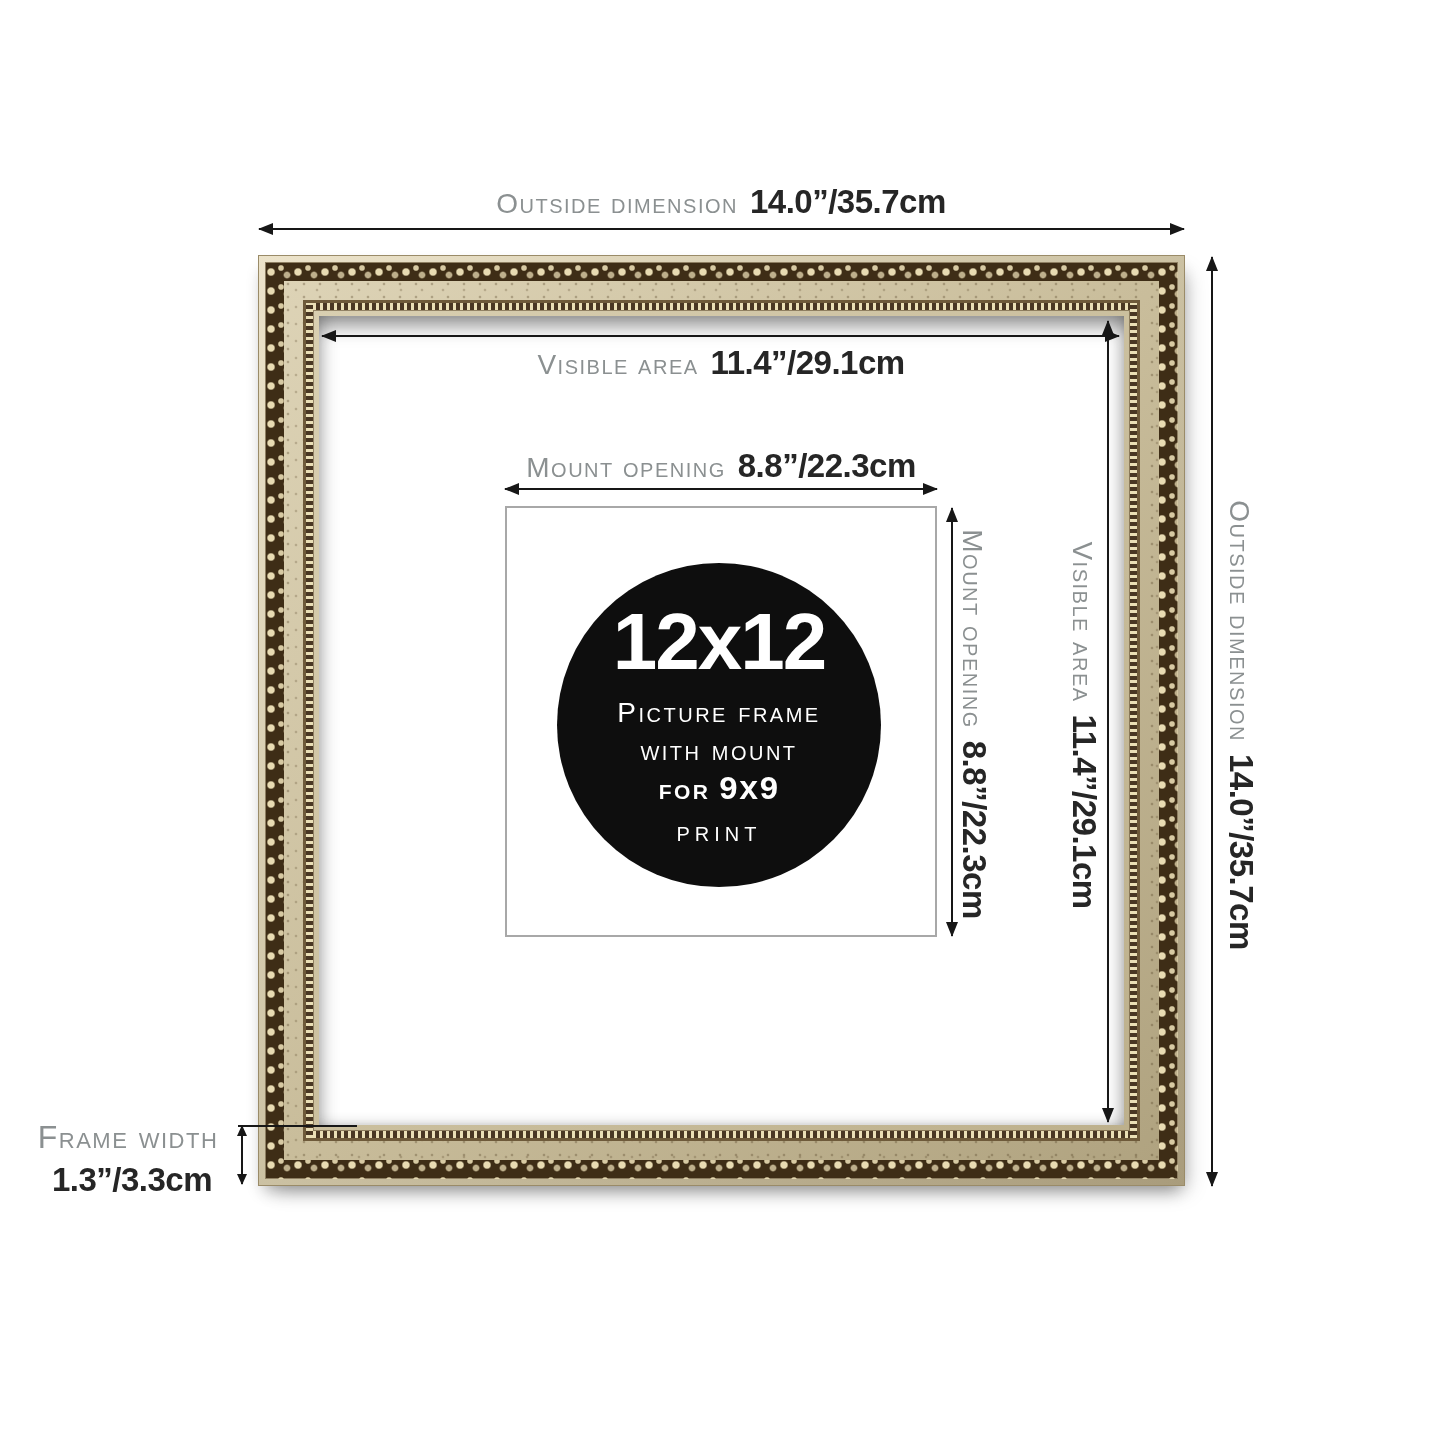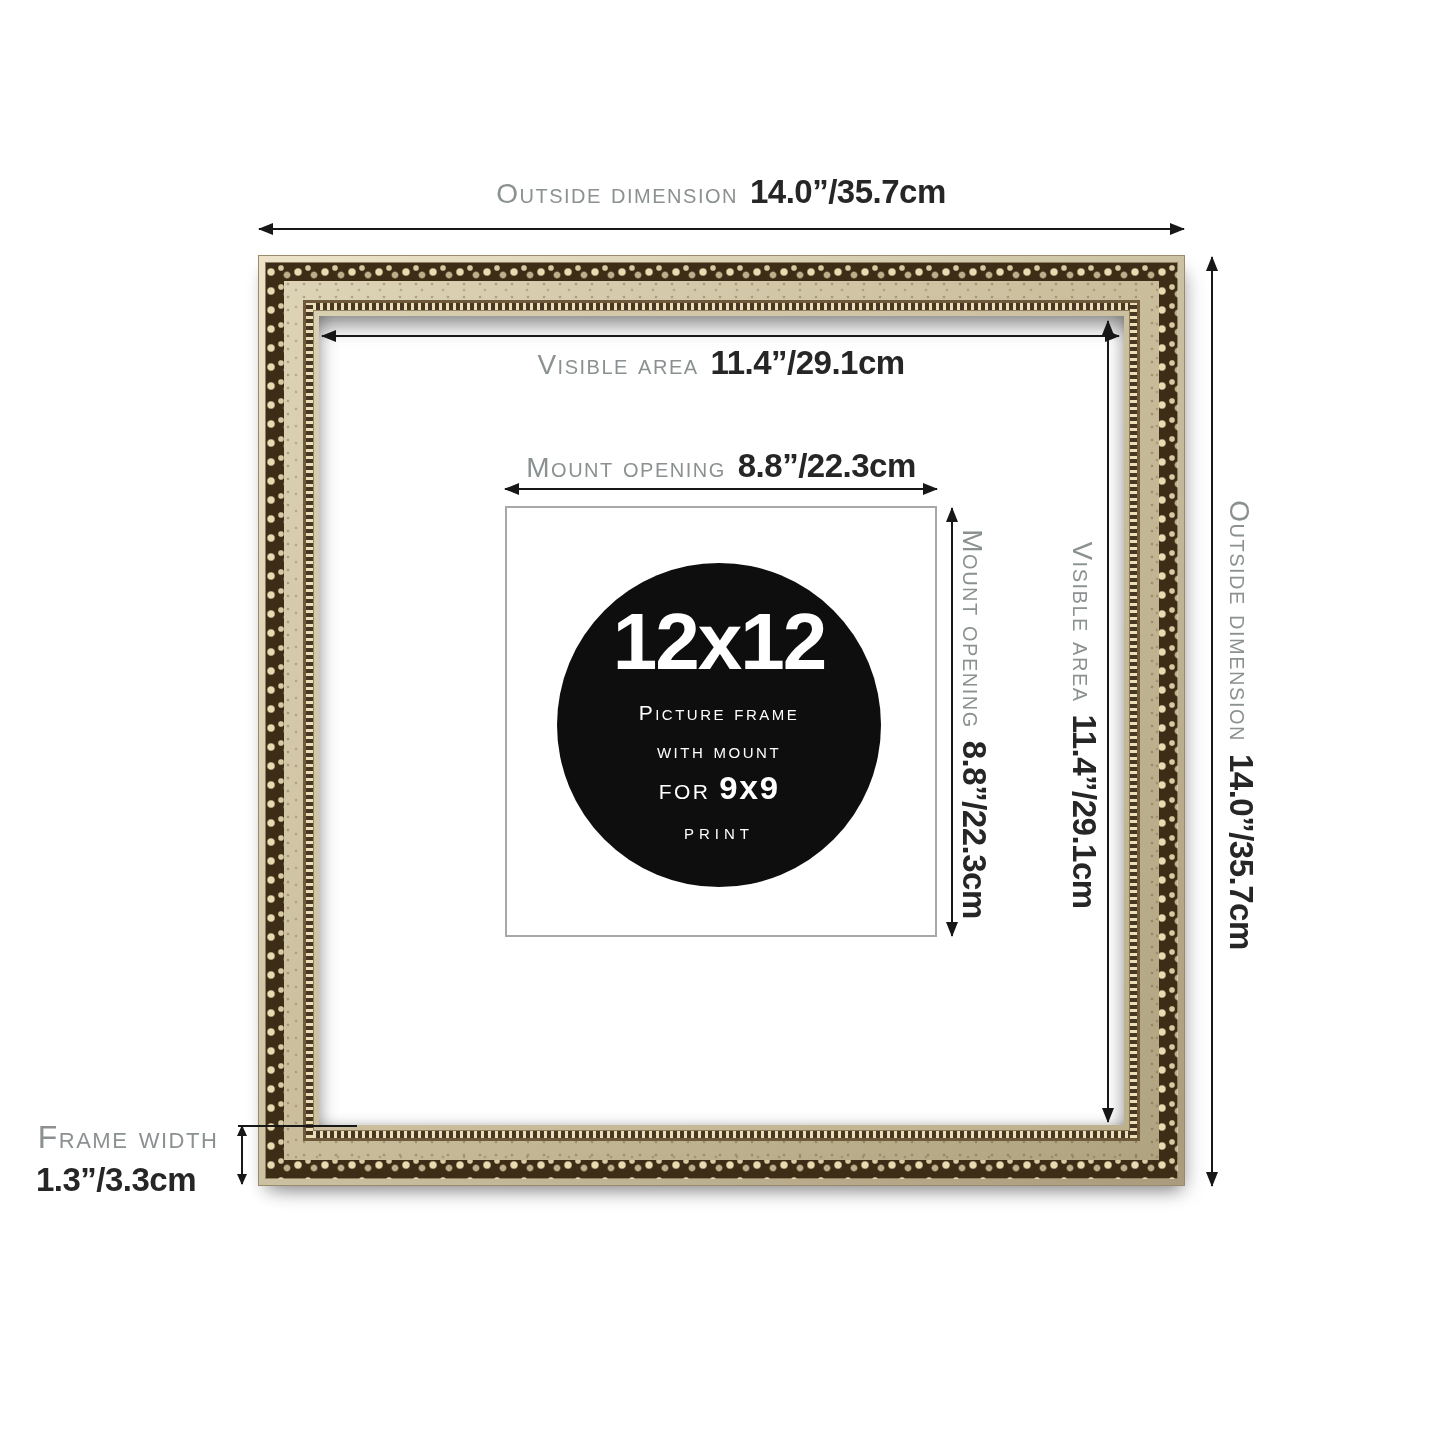--- a/index.html
+++ b/index.html
@@ -89,23 +89,23 @@
     border:2px solid #a8a8a8;box-sizing:border-box;background:transparent;
   }
 
   
   .badge{
     position:absolute;left:557px;top:563px;width:324px;height:324px;border-radius:50%;
     background:#0e0e0e;color:#ffffff;display:flex;flex-direction:column;
     justify-content:center;text-align:center;padding-top:2px;box-sizing:border-box;
   }
   .badge .size{font-size:80px;font-weight:700;letter-spacing:-2px;line-height:1;margin-bottom:12px;}
-  .badge .cap{font-variant:small-caps;font-size:21px;font-weight:400;letter-spacing:2.5px;line-height:38px;}
+  .badge .cap{font-variant:small-caps;font-size:28px;font-weight:400;letter-spacing:2.5px;line-height:38px;}
   .badge .for-row{line-height:38px;}
-  .badge .for-row .cap-inline{font-variant:small-caps;font-size:30px;font-weight:400;letter-spacing:2.5px;}
+  .badge .for-row .cap-inline{font-variant:small-caps;font-size:30px;font-weight:700;letter-spacing:2.5px;}
   .badge .bold9{font-size:33px;font-weight:700;letter-spacing:.5px;margin-left:8px;font-family:Liberation Mono, monospace;}
   .badge .print{letter-spacing:5px;}
 </style>
 </head>
 <body>
 
 <div class="canvas">
 
   <div class="frame">
     <div class="f-scroll"></div>
@@ -122,21 +122,21 @@
   <div class="mount-rect"></div>
 
   <div class="badge">
     <div class="size">12x12</div>
     <div class="cap">Picture frame</div>
     <div class="cap">with mount</div>
     <div class="for-row"><span class="cap-inline">for</span><span class="bold9">9x9</span></div>
     <div class="cap print">print</div>
   </div>
 
-  <div class="dim-label" style="left:721px;top:192px;">
+  <div class="dim-label" style="left:721px;top:202px;">
     <span class="name">Outside dimension</span><span class="value">14.0”/35.7cm</span>
   </div>
   <div class="ah" style="left:259px;top:228px;width:925px;"></div>
 
   <div class="ah" style="left:322px;top:335px;width:797px;"></div>
   <div class="dim-label" style="left:721px;top:363px;">
     <span class="name">Visible area</span><span class="value">11.4”/29.1cm</span>
   </div>
 
   <div class="dim-label" style="left:721px;top:466px;">
@@ -153,17 +153,17 @@
     <span class="name">Visible area</span><span class="value">11.4”/29.1cm</span>
   </div>
   <div class="av" style="left:1107px;top:321px;height:801px;"></div>
 
   <div class="av" style="left:1211px;top:257px;height:929px;"></div>
   <div class="dim-label vert" style="left:1241px;top:725px;">
     <span class="name">Outside dimension</span><span class="value">14.0”/35.7cm</span>
   </div>
 
   <div class="fw-line1" style="left:128px;top:1137px;">Frame width</div>
-  <div class="fw-line2" style="left:116px;top:1180px;">1.3”/3.3cm</div>
+  <div class="fw-line2" style="left:132px;top:1180px;">1.3”/3.3cm</div>
   <div class="tick" style="left:238px;top:1125px;width:119px;"></div>
   <div class="av sm" style="left:241px;top:1126px;height:58px;"></div>
 
 </div>
 
 </body></html>

